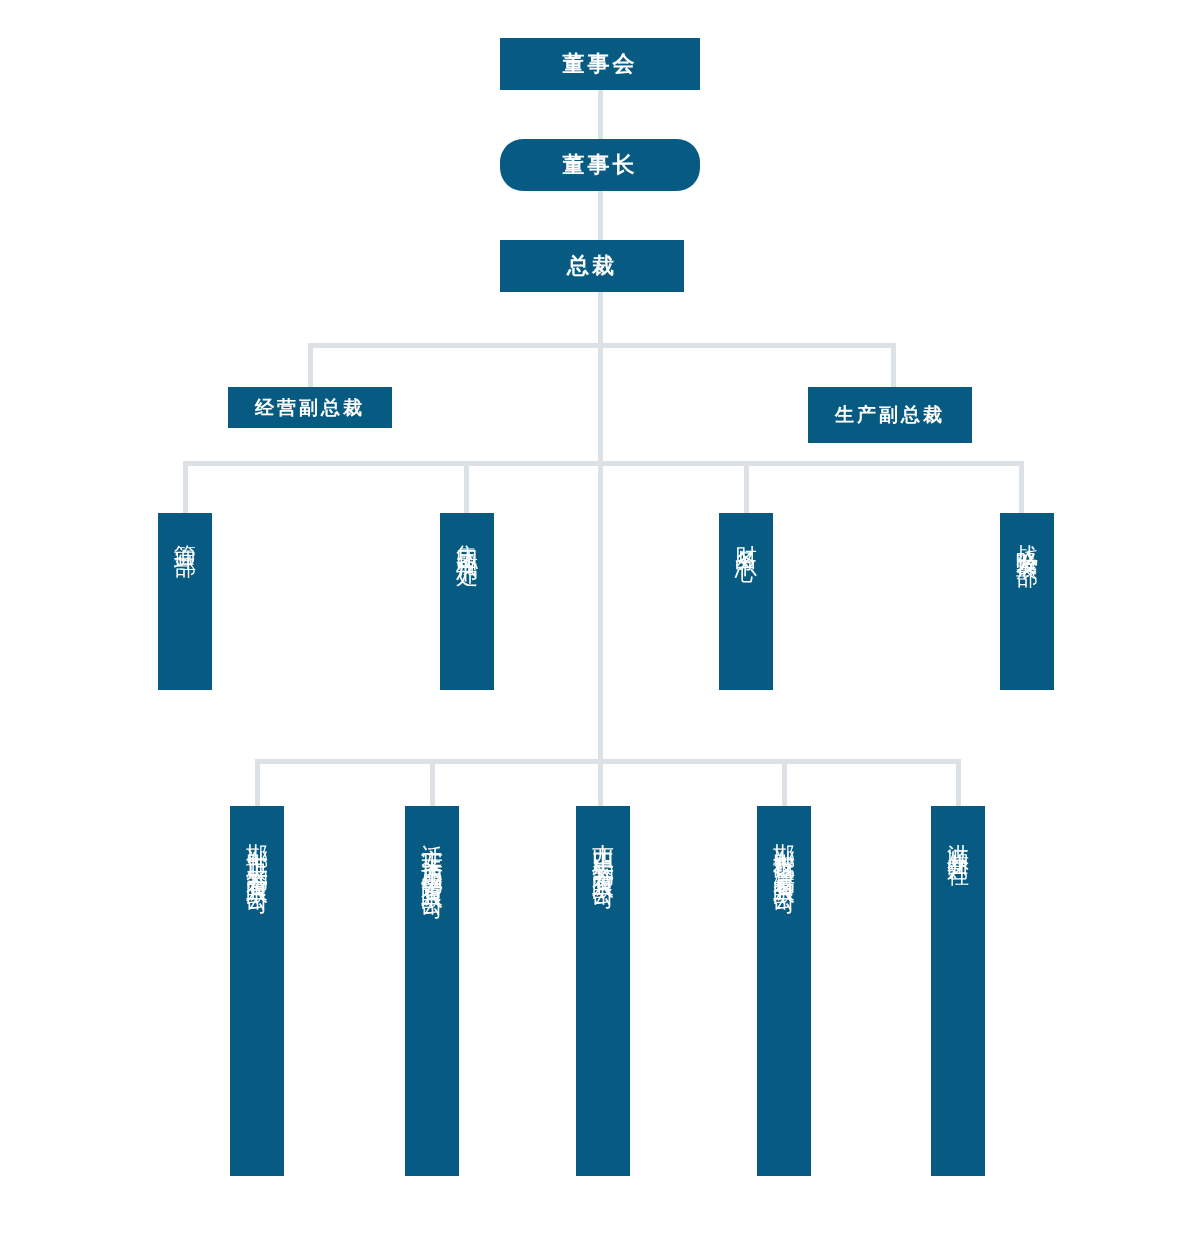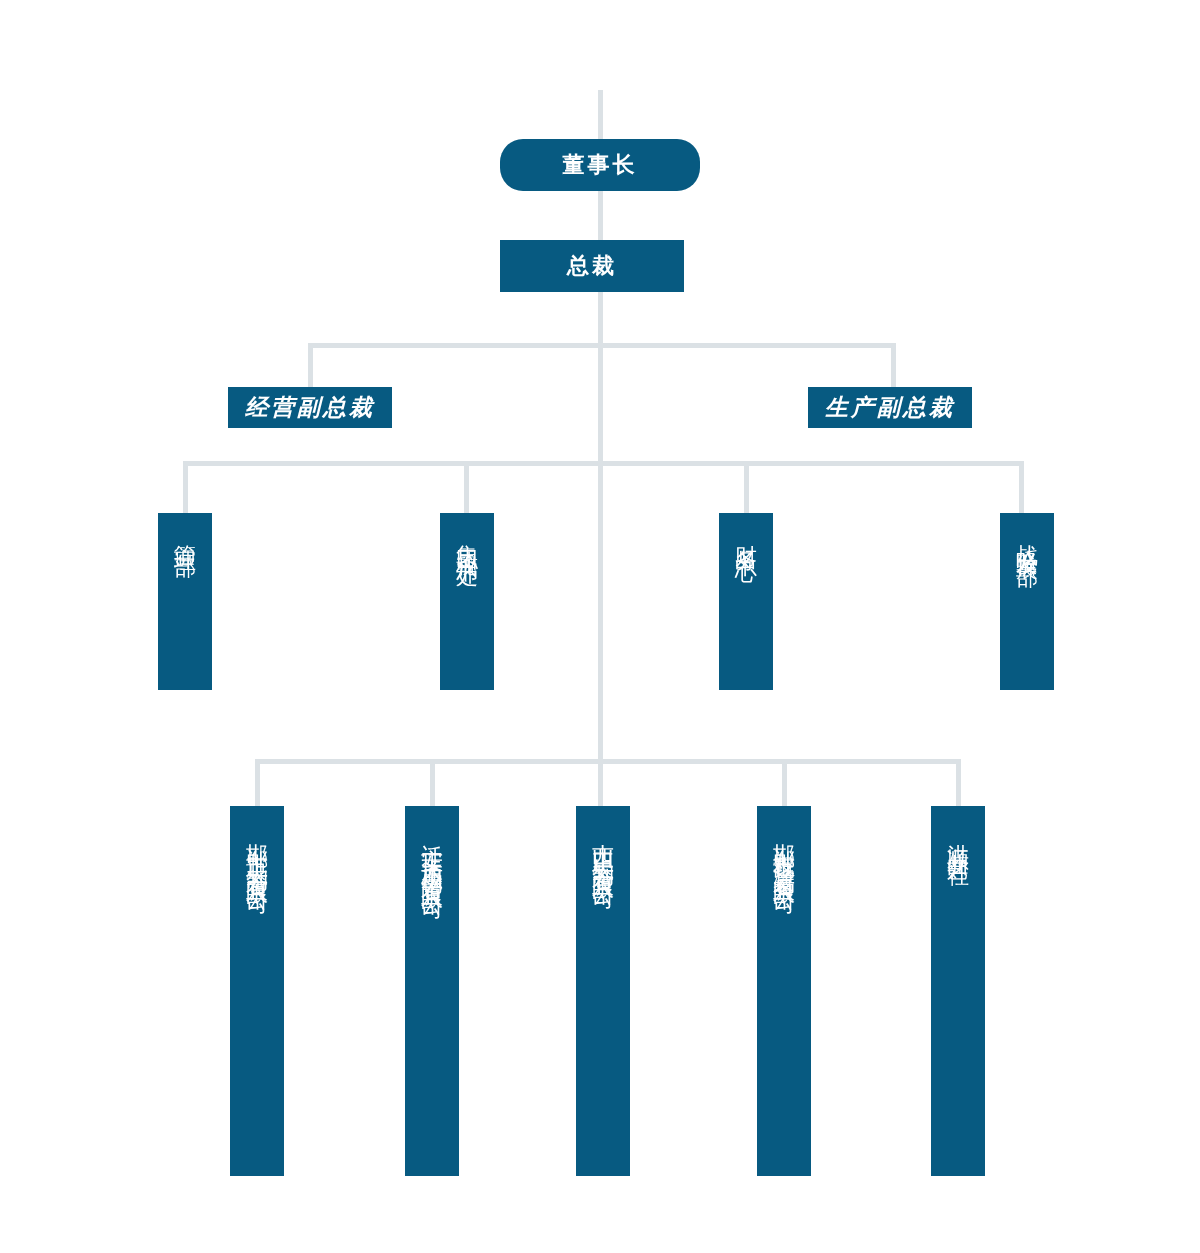--- a/index.html
+++ b/index.html
@@ -27,21 +27,21 @@
   .node-h{
     display:flex;
     align-items:center;
     justify-content:center;
     font-family:"Liberation Serif",serif;
     font-weight:bold;
     font-size:22px;
     letter-spacing:3px;
     white-space:nowrap;
   }
-  .node-h.vp{font-size:23px;letter-spacing:3px;font-style:italic;}
+  .node-h.vp{font-size:19px;letter-spacing:3px;}
   .node-v{
     display:flex;
     justify-content:center;
     align-items:flex-start;
     padding-top:14px;
   }
   .node-v.sub{padding-top:20px;}
   .node-v .vtext{
     writing-mode:vertical-rl;
     text-orientation:upright;
@@ -69,31 +69,34 @@
   <div class="line" style="left:464px;top:461px;width:5px;height:52px;"></div>
   <div class="line" style="left:744px;top:461px;width:5px;height:52px;"></div>
   <div class="line" style="left:1019px;top:461px;width:5px;height:52px;"></div>
 
   <div class="line" style="left:255px;top:759px;width:706px;height:5px;"></div>
   <div class="line" style="left:255px;top:759px;width:5px;height:47px;"></div>
   <div class="line" style="left:430px;top:759px;width:5px;height:47px;"></div>
   <div class="line" style="left:782px;top:759px;width:5px;height:47px;"></div>
   <div class="line" style="left:956px;top:759px;width:5px;height:47px;"></div>
 
+  <div class="node node-h" style="left:500px;top:38px;width:200px;height:52px;">
+    <span>董事会</span>
+  </div>
   <div class="node node-h" style="left:500px;top:139px;width:200px;height:52px;border-radius:23px;">
     <span>董事长</span>
   </div>
   <div class="node node-h" style="left:500px;top:240px;width:184px;height:52px;">
     <span>总裁</span>
   </div>
 
   <div class="node node-h vp" style="left:228px;top:387px;width:164px;height:41px;">
     <span>经营副总裁</span>
   </div>
-  <div class="node node-h vp" style="left:808px;top:387px;width:164px;height:41px;">
+  <div class="node node-h vp" style="left:808px;top:387px;width:164px;height:56px;">
     <span>生产副总裁</span>
   </div>
 
   <div class="node node-v" style="left:158px;top:513px;width:54px;height:177px;">
     <span class="vtext">管理部</span>
   </div>
   <div class="node node-v" style="left:440px;top:513px;width:54px;height:177px;">
     <span class="vtext">集团秘书处</span>
   </div>
   <div class="node node-v" style="left:719px;top:513px;width:54px;height:177px;">

